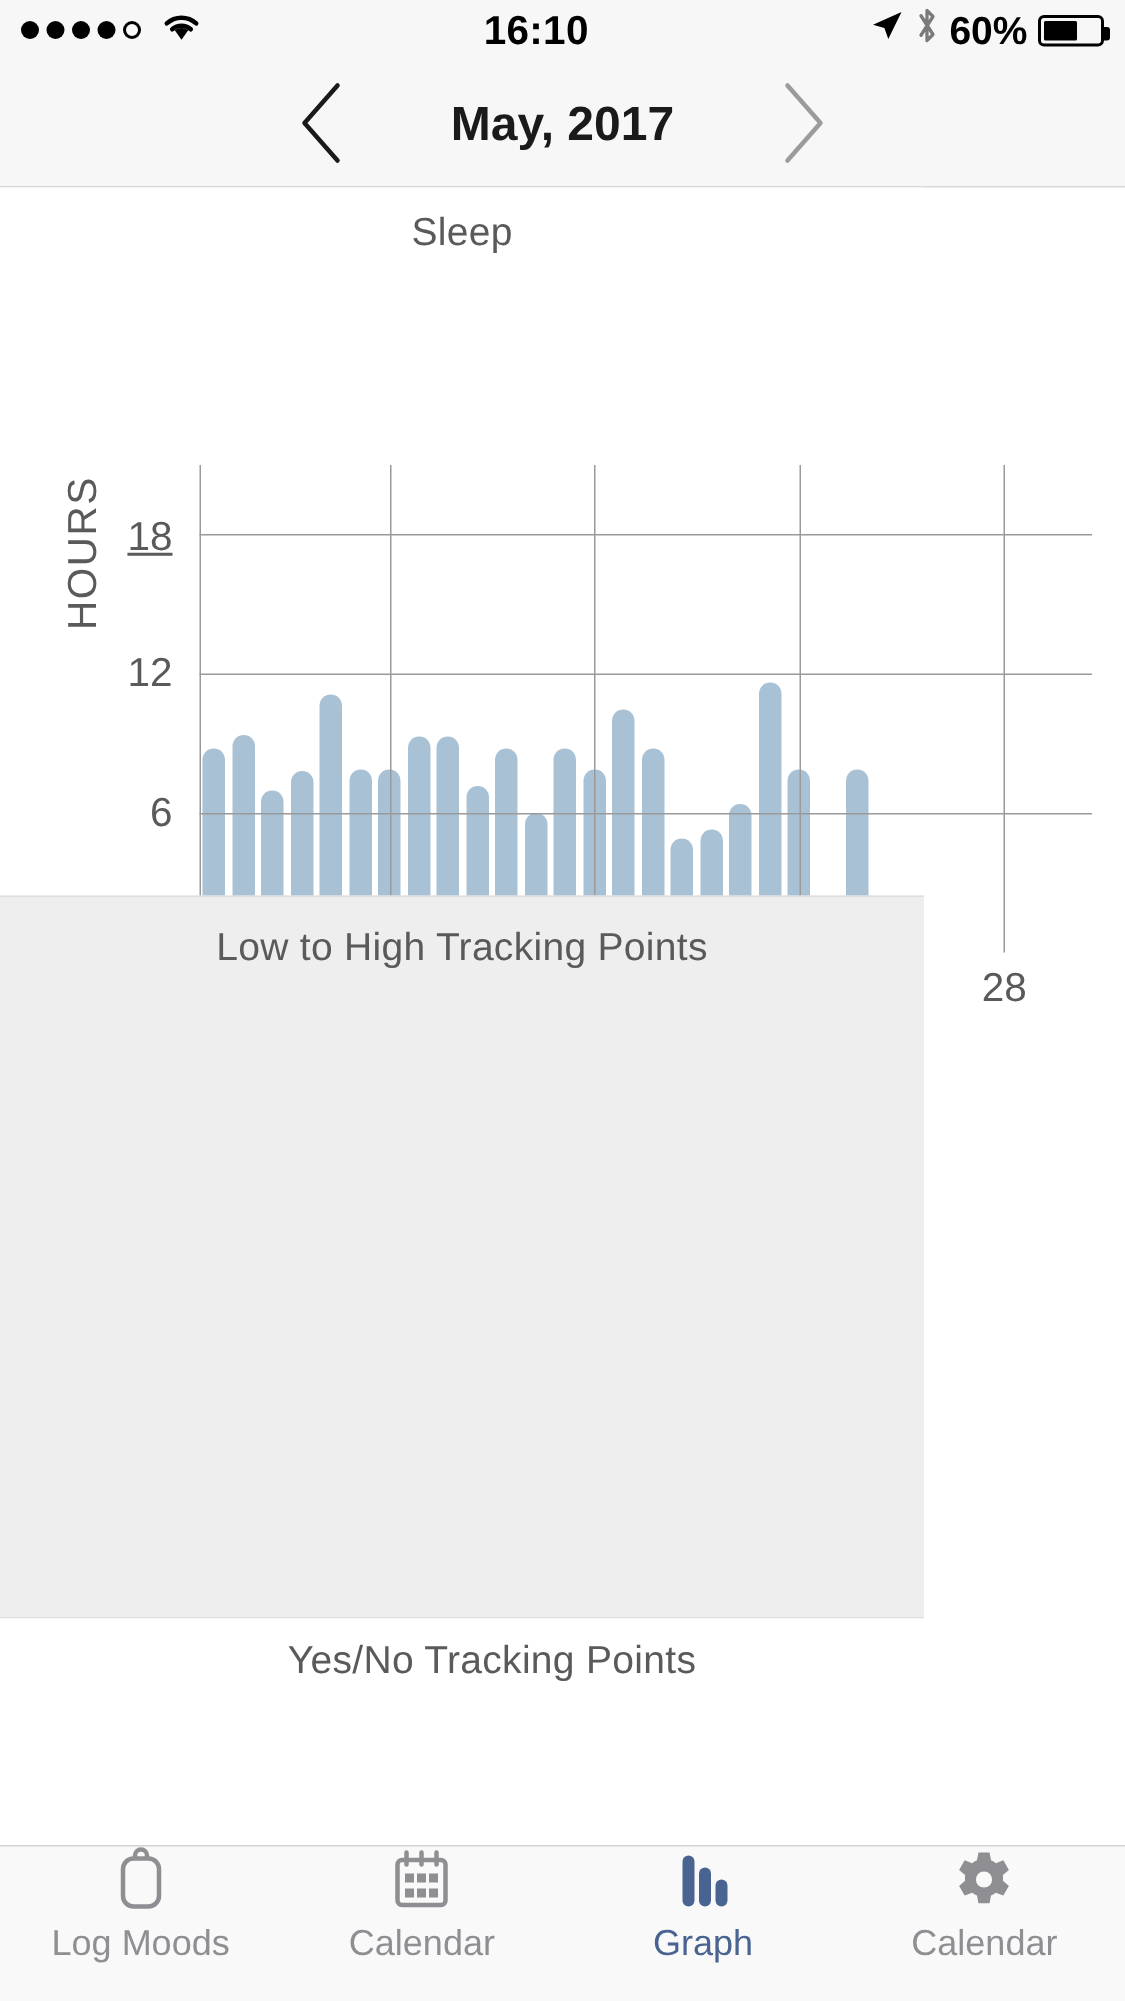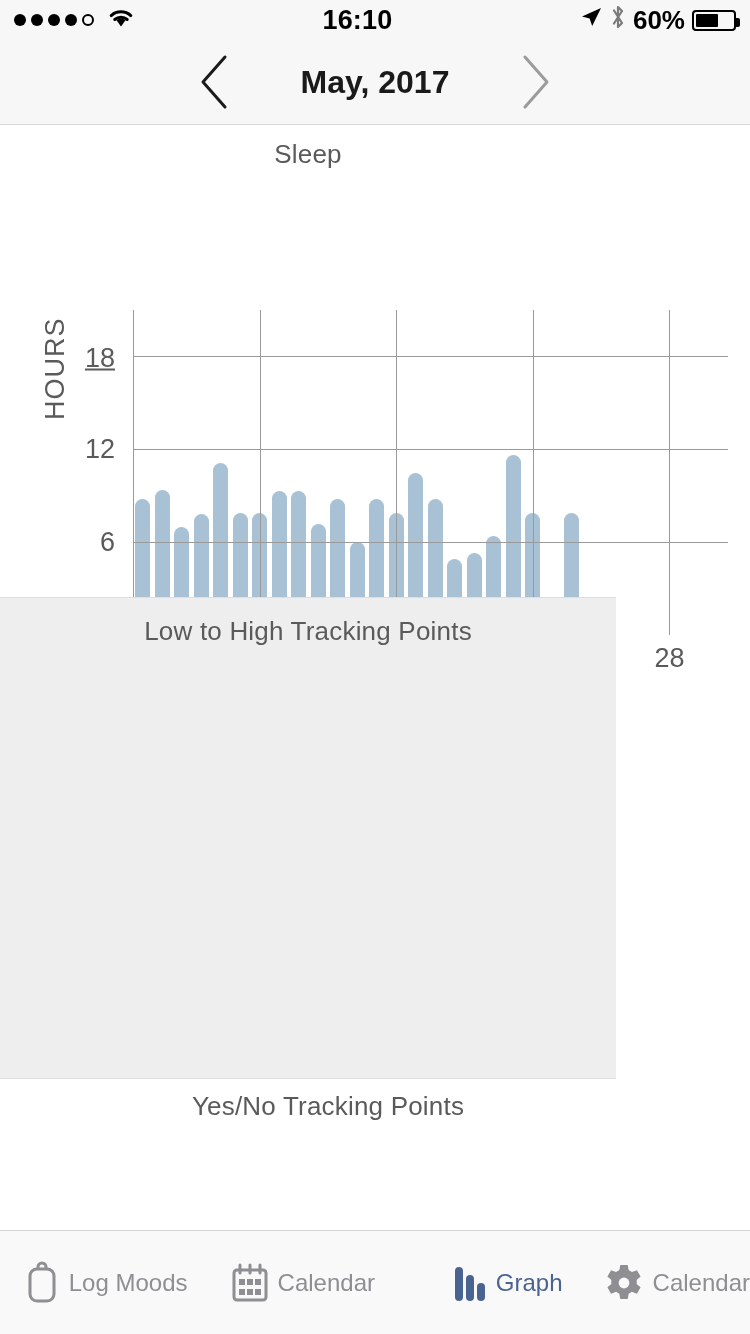--- a/index.html
+++ b/index.html
@@ -129,22 +129,22 @@
   }
 
   
   .tabbar{
     position:absolute; left:0; bottom:0;
     width:750px; height:104px;
     background:#f9f9f9; border-top:1px solid #d4d4d4;
     display:flex;
   }
   .tab{
-    flex:1; display:flex; flex-direction:row;
-    align-items:center; justify-content:flex-end; gap:7px;
+    flex:1; display:flex; flex-direction:column;
+    align-items:center; justify-content:flex-start; gap:7px;
     cursor:pointer;
   }
   .tab-label{ font-size:24px; color:#8e8e93; }
   .tab.active .tab-label{ color:#4a6491; }
   .tab-icon{ height:44px; display:flex; align-items:flex-end; }
 </style>
 </head>
 <body>
 
 <div class="status-bar">

